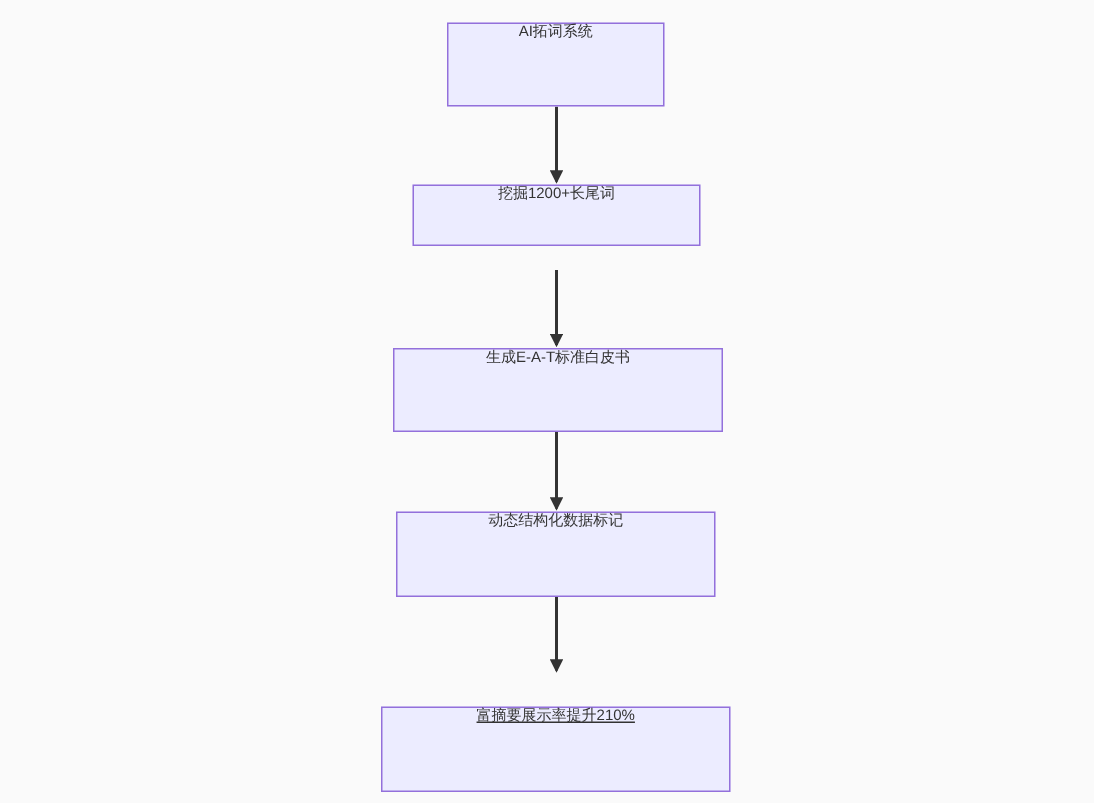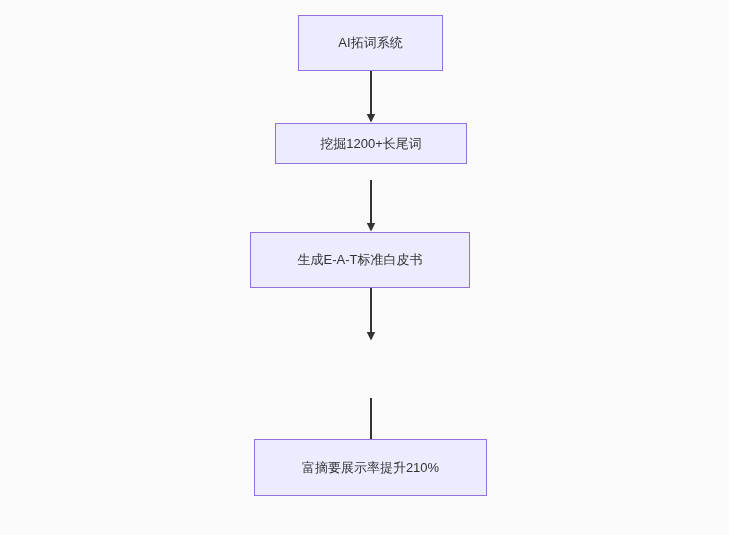--- a/index.html
+++ b/index.html
@@ -24,32 +24,31 @@
     top: 0;
     width: 729px;
     height: 535px;
   }
   .flow-node {
     position: absolute;
     box-sizing: border-box;
     background: #ECECFF;
     border: 1.5px solid #9370DB;
     display: flex;
-    align-items: center;
     justify-content: center;
-    font-size: 13px;
+    font-size: 10px;
     color: #333333;
     text-align: center;
     line-height: 1.2;
   }
   .node-1 { left: 298px; top: 15px;  width: 145px; height: 56px; }
   .node-2 { left: 275px; top: 123px; width: 192px; height: 41px; }
-  .node-3 { left: 250px; top: 232px; width: 220px; height: 56px; }
+  .node-3 { left: 262px; top: 232px; width: 220px; height: 56px; }
   .node-4 { left: 264px; top: 341px; width: 213px; height: 57px; }
-  .node-5 { left: 254px; top: 439px; width: 233px; height: 57px; }
+  .node-5 { left: 254px; top: 471px; width: 233px; height: 57px; text-decoration: underline; }
 </style>
 </head>
 <body>
 
 <div class="canvas">
 
   <svg class="edges-layer" width="729" height="535" viewBox="0 0 729 535" xmlns="http://www.w3.org/2000/svg">
     <defs>
       <marker id="arrowhead" markerWidth="9" markerHeight="9" refX="7.5" refY="4.5" orient="auto" markerUnits="userSpaceOnUse">
         <path d="M0,0 L9,4.5 L0,9 Z" fill="#333333"></path>
@@ -74,18 +73,21 @@
   </div>
 
   <div class="flow-node node-2">
     <span>挖掘1200+长尾词</span>
   </div>
 
   <div class="flow-node node-3">
     <span>生成E-A-T标准白皮书</span>
   </div>
 
+  <div class="flow-node node-4">
+    <span>动态结构化数据标记</span>
+  </div>
 
   <div class="flow-node node-5">
     <span>富摘要展示率提升210%</span>
   </div>
 
 </div>
 
 </body></html>

